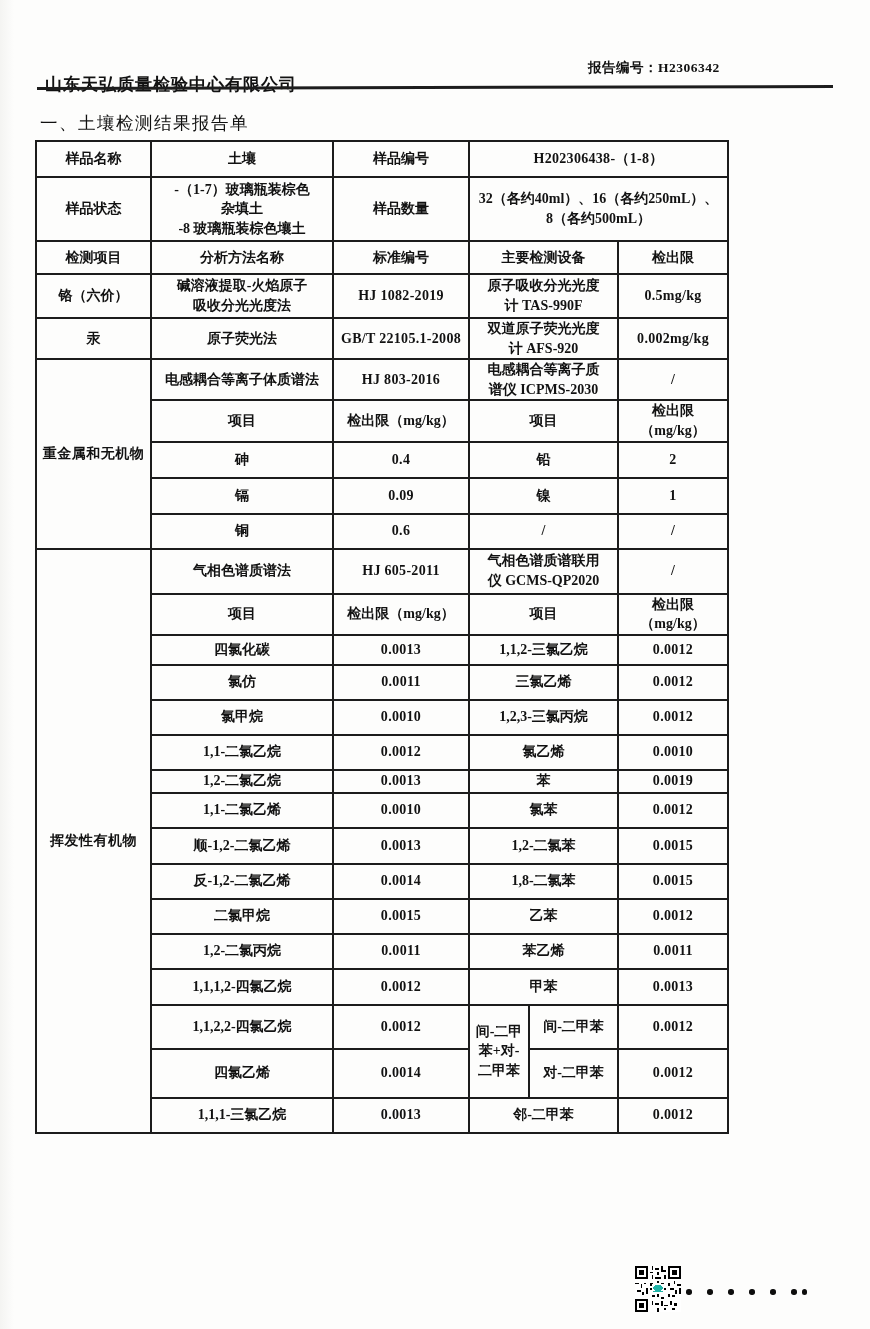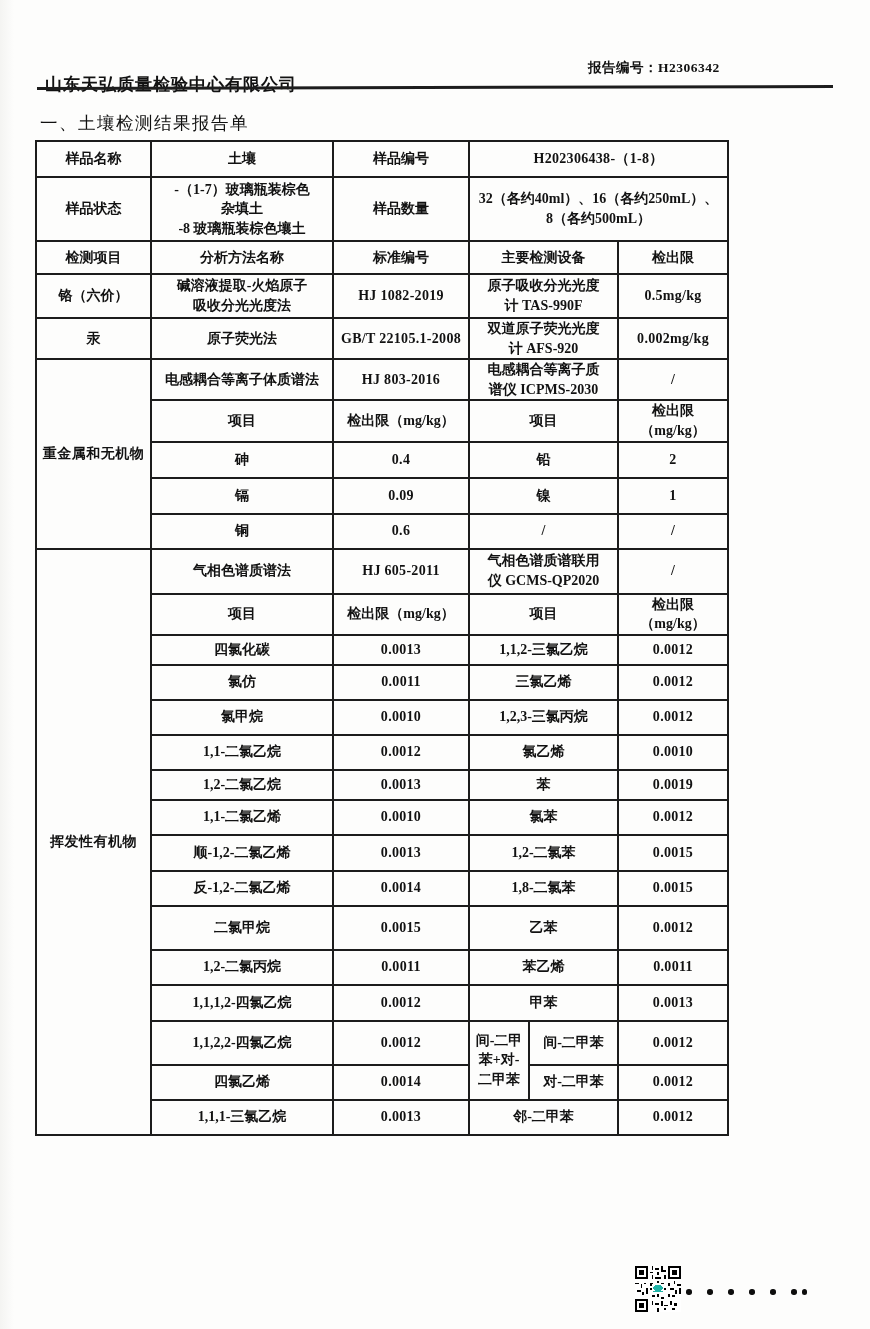--- a/index.html
+++ b/index.html
@@ -200,21 +200,21 @@
           <td class="num">0.0010</td>
           <td colspan="2">1,2,3-三氯丙烷</td>
           <td class="num">0.0012</td>
         </tr>
         <tr style="height:35px">
           <td>1,1-二氯乙烷</td>
           <td class="num">0.0012</td>
           <td colspan="2">氯乙烯</td>
           <td class="num">0.0010</td>
         </tr>
-        <tr style="height:30px">
+        <tr style="height:23px">
           <td>1,2-二氯乙烷</td>
           <td class="num">0.0013</td>
           <td colspan="2">苯</td>
           <td class="num">0.0019</td>
         </tr>
         <tr style="height:35px">
           <td>1,1-二氯乙烯</td>
           <td class="num">0.0010</td>
           <td colspan="2">氯苯</td>
           <td class="num">0.0012</td>
@@ -224,21 +224,21 @@
           <td class="num">0.0013</td>
           <td colspan="2">1,2-二氯苯</td>
           <td class="num">0.0015</td>
         </tr>
         <tr style="height:35px">
           <td>反-1,2-二氯乙烯</td>
           <td class="num">0.0014</td>
           <td colspan="2">1,8-二氯苯</td>
           <td class="num">0.0015</td>
         </tr>
-        <tr style="height:44px">
+        <tr style="height:35px">
           <td>二氯甲烷</td>
           <td class="num">0.0015</td>
           <td colspan="2">乙苯</td>
           <td class="num">0.0012</td>
         </tr>
         <tr style="height:35px">
           <td>1,2-二氯丙烷</td>
           <td class="num">0.0011</td>
           <td colspan="2">苯乙烯</td>
           <td class="num">0.0011</td>
@@ -253,21 +253,21 @@
         <tr style="height:44px">
           <td>1,1,2,2-四氯乙烷</td>
           <td class="num">0.0012</td>
           <td rowspan="2" class="small">间-二甲
 苯+对-
 二甲苯</td>
           <td>间-二甲苯</td>
           <td class="num">0.0012</td>
         </tr>
 
-        <tr style="height:35px">
+        <tr style="height:49px">
           <td>四氯乙烯</td>
           <td class="num">0.0014</td>
           <td>对-二甲苯</td>
           <td class="num">0.0012</td>
         </tr>
 
         <tr style="height:35px">
           <td>1,1,1-三氯乙烷</td>
           <td class="num">0.0013</td>
           <td colspan="2">邻-二甲苯</td>

